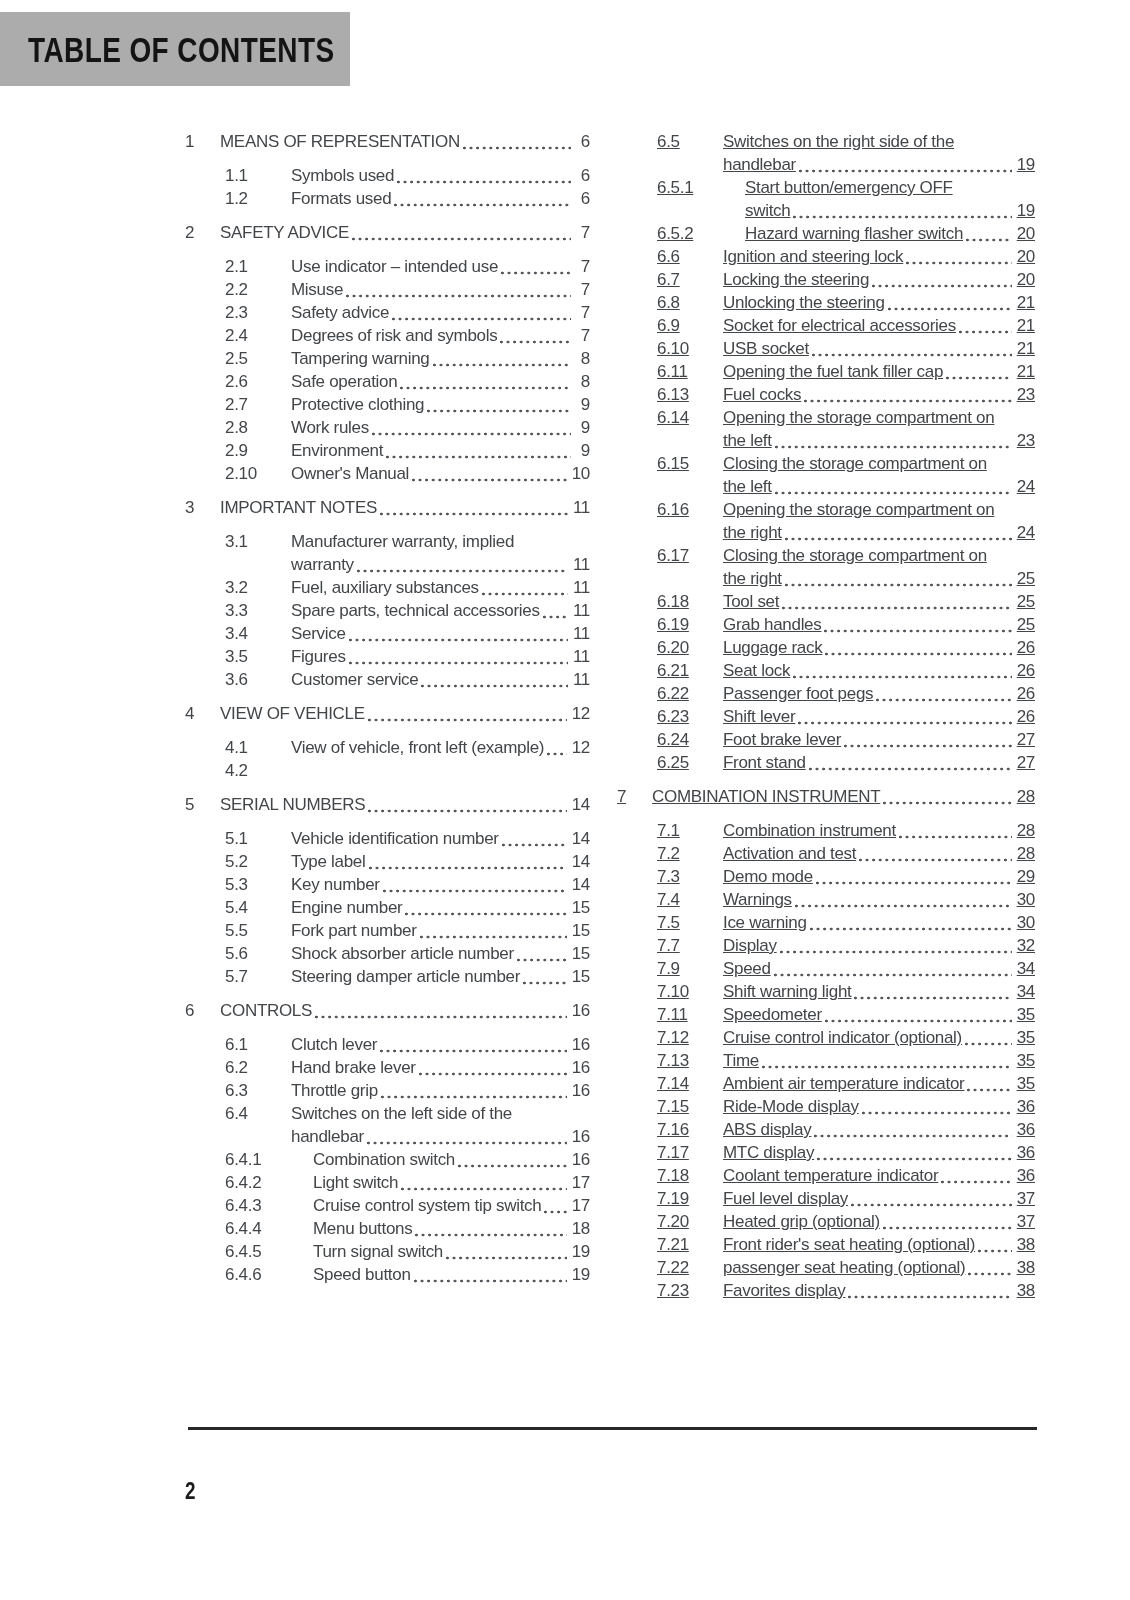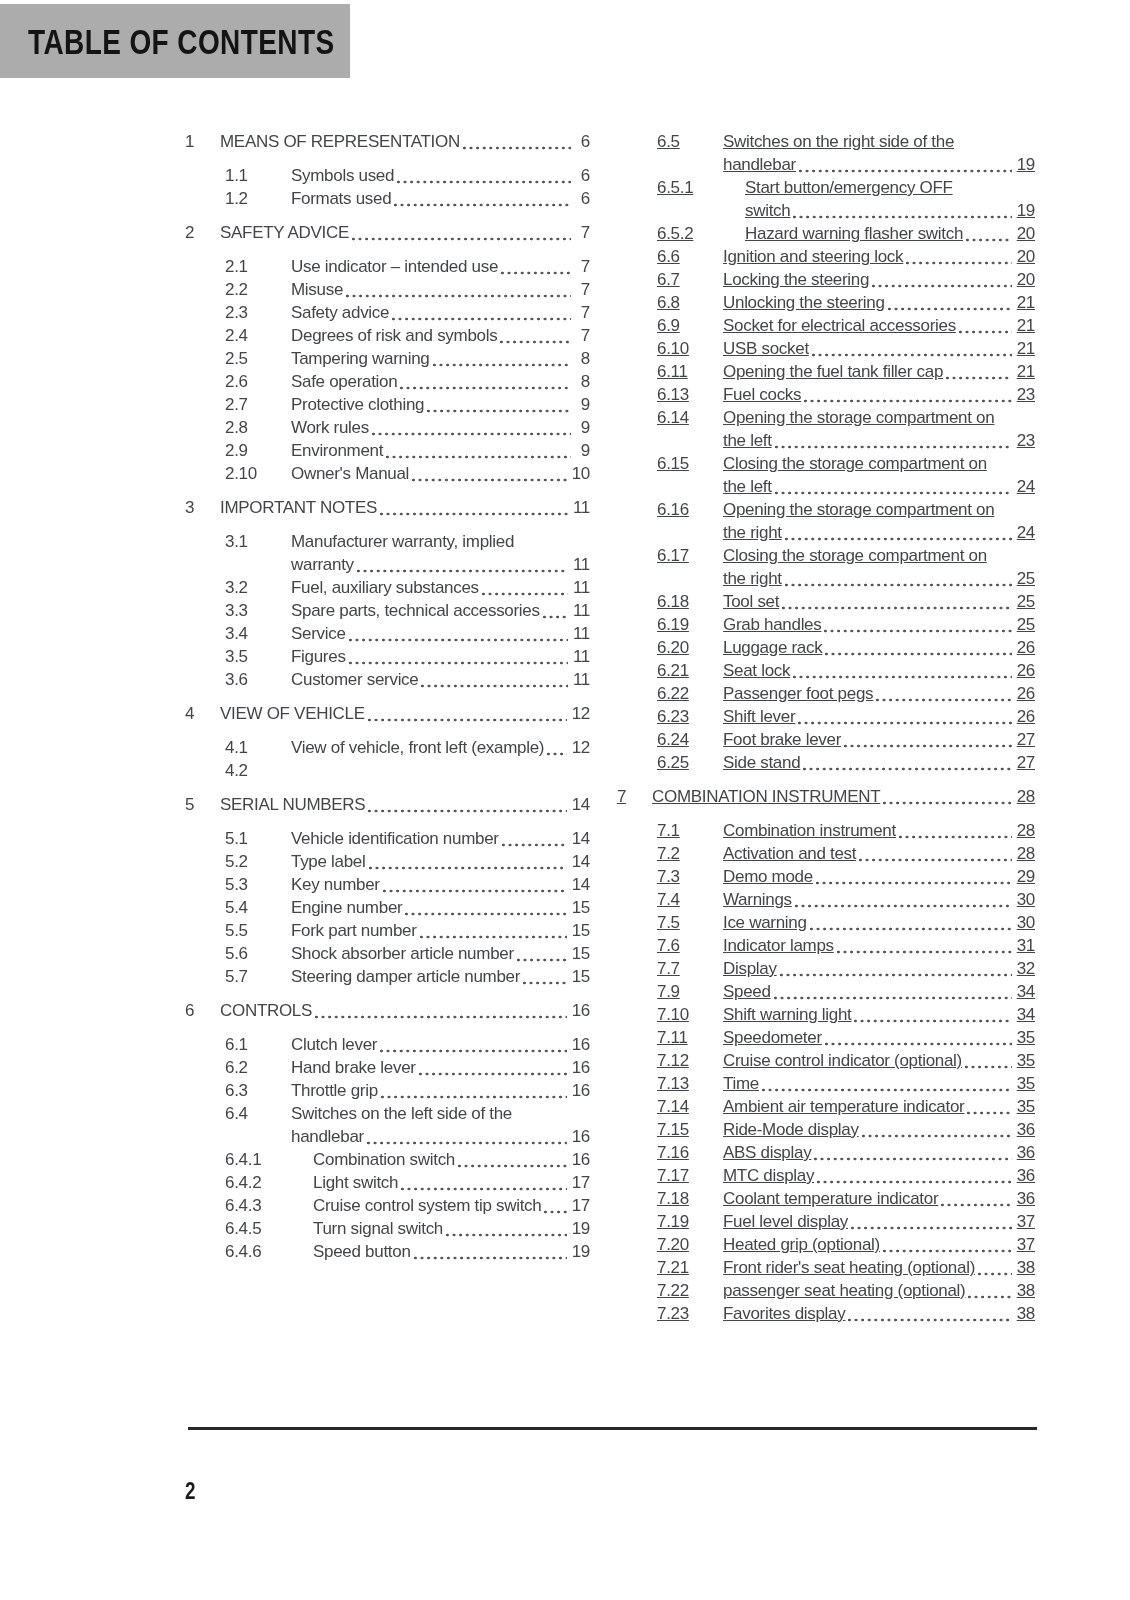--- a/index.html
+++ b/index.html
@@ -9,21 +9,21 @@
     height: 1600px;
     background: #ffffff;
     overflow: hidden;
     font-family: "Liberation Sans", "DejaVu Sans", sans-serif;
     color: #434649;
   }
 
   
   .header-block {
     position: absolute;
-    left: 0; top: 4px;
+    left: 0; top: 12px;
     width: 350px; height: 74px;
     background: #acacac;
   }
   .header-title {
     position: absolute;
     left: 28px; top: 0;
     height: 74px;
     line-height: 76px;
     font-size: 35px;
     font-weight: 700;
@@ -493,20 +493,30 @@
           <span class="num">6.4.3</span>
           <span class="body">
             <span class="line">
               <span class="title">Cruise control system tip switch</span>
               <span class="leader"></span>
               <span class="page-num">17</span>
             </span>
           </span>
         </div>
         <div class="entry lvl3">
+          <span class="num">6.4.4</span>
+          <span class="body">
+            <span class="line">
+              <span class="title">Menu buttons</span>
+              <span class="leader"></span>
+              <span class="page-num">18</span>
+            </span>
+          </span>
+        </div>
+        <div class="entry lvl3">
           <span class="num">6.4.5</span>
           <span class="body">
             <span class="line">
               <span class="title">Turn signal switch</span>
               <span class="leader"></span>
               <span class="page-num">19</span>
             </span>
           </span>
         </div>
         <div class="entry lvl3">
@@ -746,21 +756,21 @@
               <span class="title">Foot brake lever</span>
               <span class="leader"></span>
               <span class="page-num">27</span>
             </span>
           </span>
         </div>
         <div class="entry lvl2">
           <span class="num">6.25</span>
           <span class="body">
             <span class="line">
-              <span class="title">Side stand</span>
+              <span class="title">Front stand</span>
               <span class="leader"></span>
               <span class="page-num">27</span>
             </span>
           </span>
         </div>
         <div class="entry lvl1">
           <span class="num">7</span>
           <span class="body">
             <span class="line">
               <span class="title">COMBINATION INSTRUMENT</span>
@@ -813,30 +823,20 @@
           <span class="num">7.5</span>
           <span class="body">
             <span class="line">
               <span class="title">Ice warning</span>
               <span class="leader"></span>
               <span class="page-num">30</span>
             </span>
           </span>
         </div>
         <div class="entry lvl2">
-          <span class="num">7.6</span>
-          <span class="body">
-            <span class="line">
-              <span class="title">Indicator lamps</span>
-              <span class="leader"></span>
-              <span class="page-num">31</span>
-            </span>
-          </span>
-        </div>
-        <div class="entry lvl2">
           <span class="num">7.7</span>
           <span class="body">
             <span class="line">
               <span class="title">Display</span>
               <span class="leader"></span>
               <span class="page-num">32</span>
             </span>
           </span>
         </div>
         <div class="entry lvl2">

